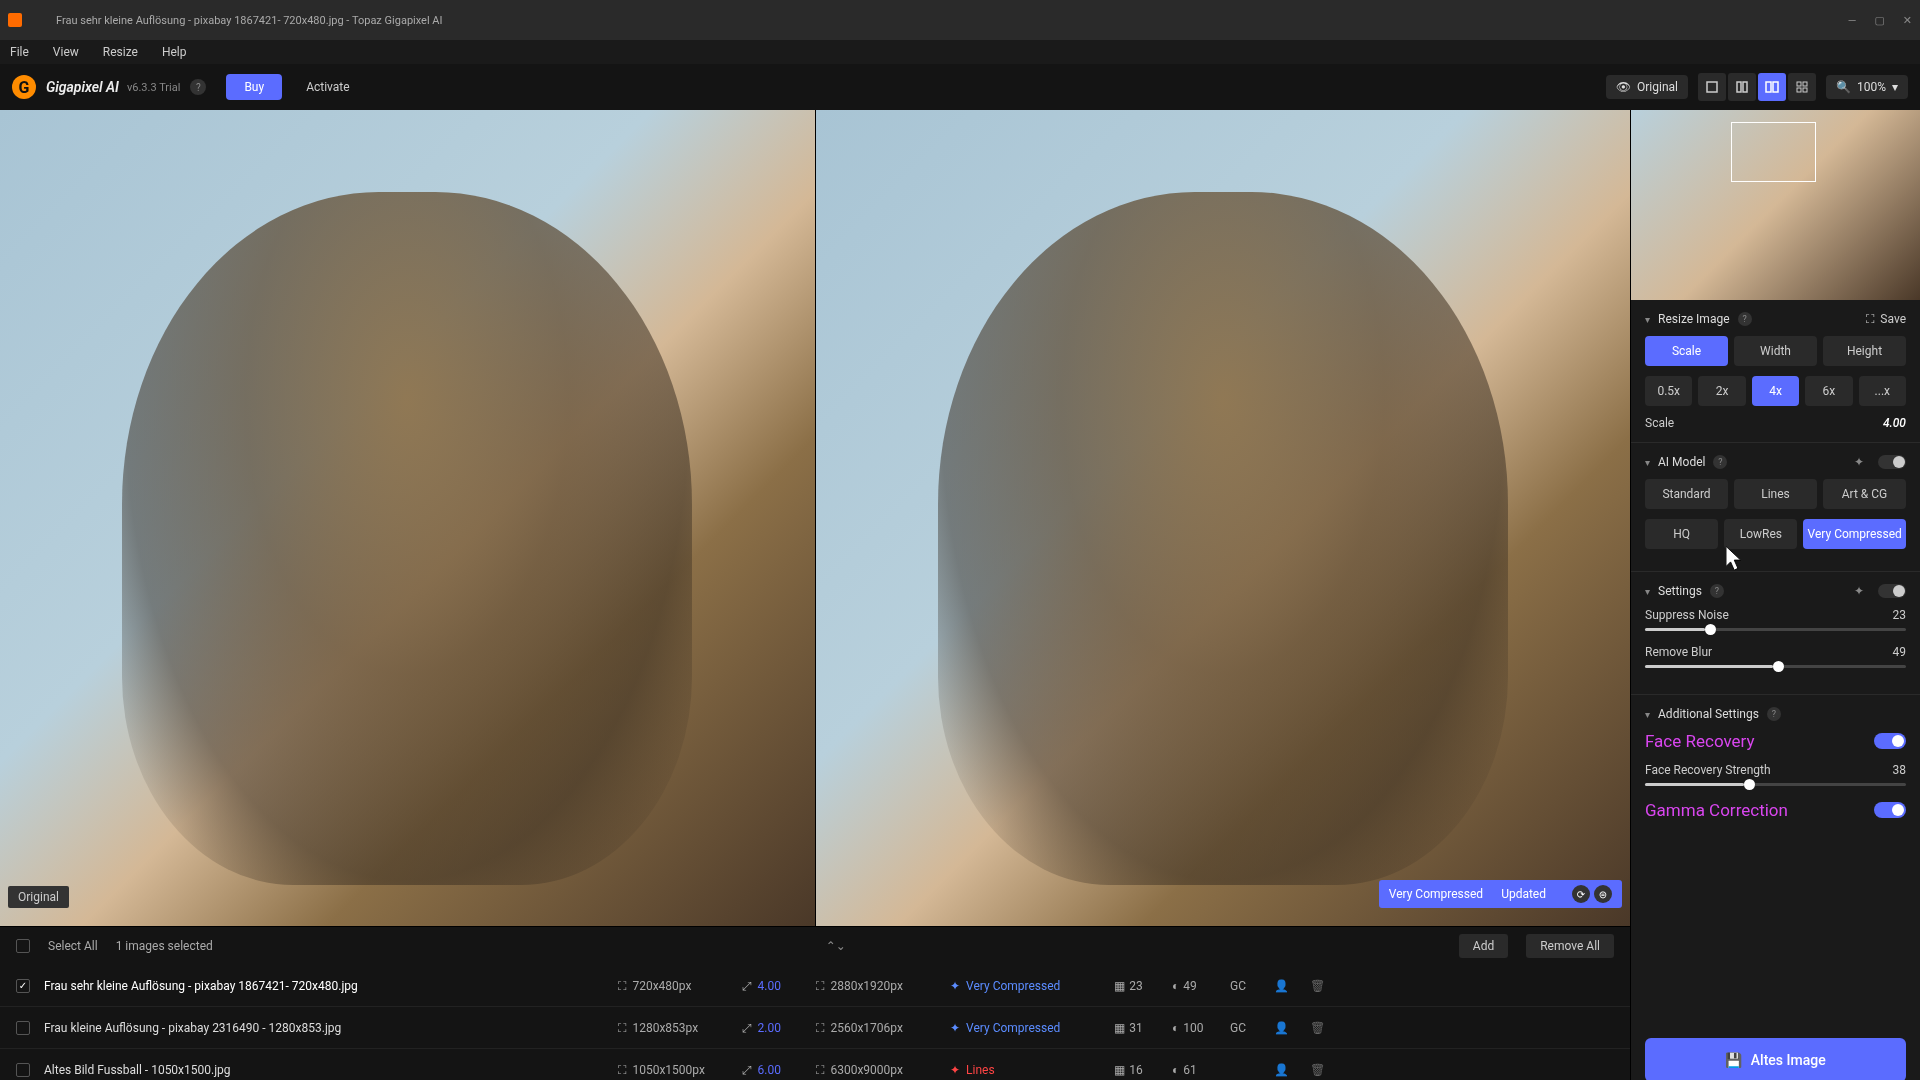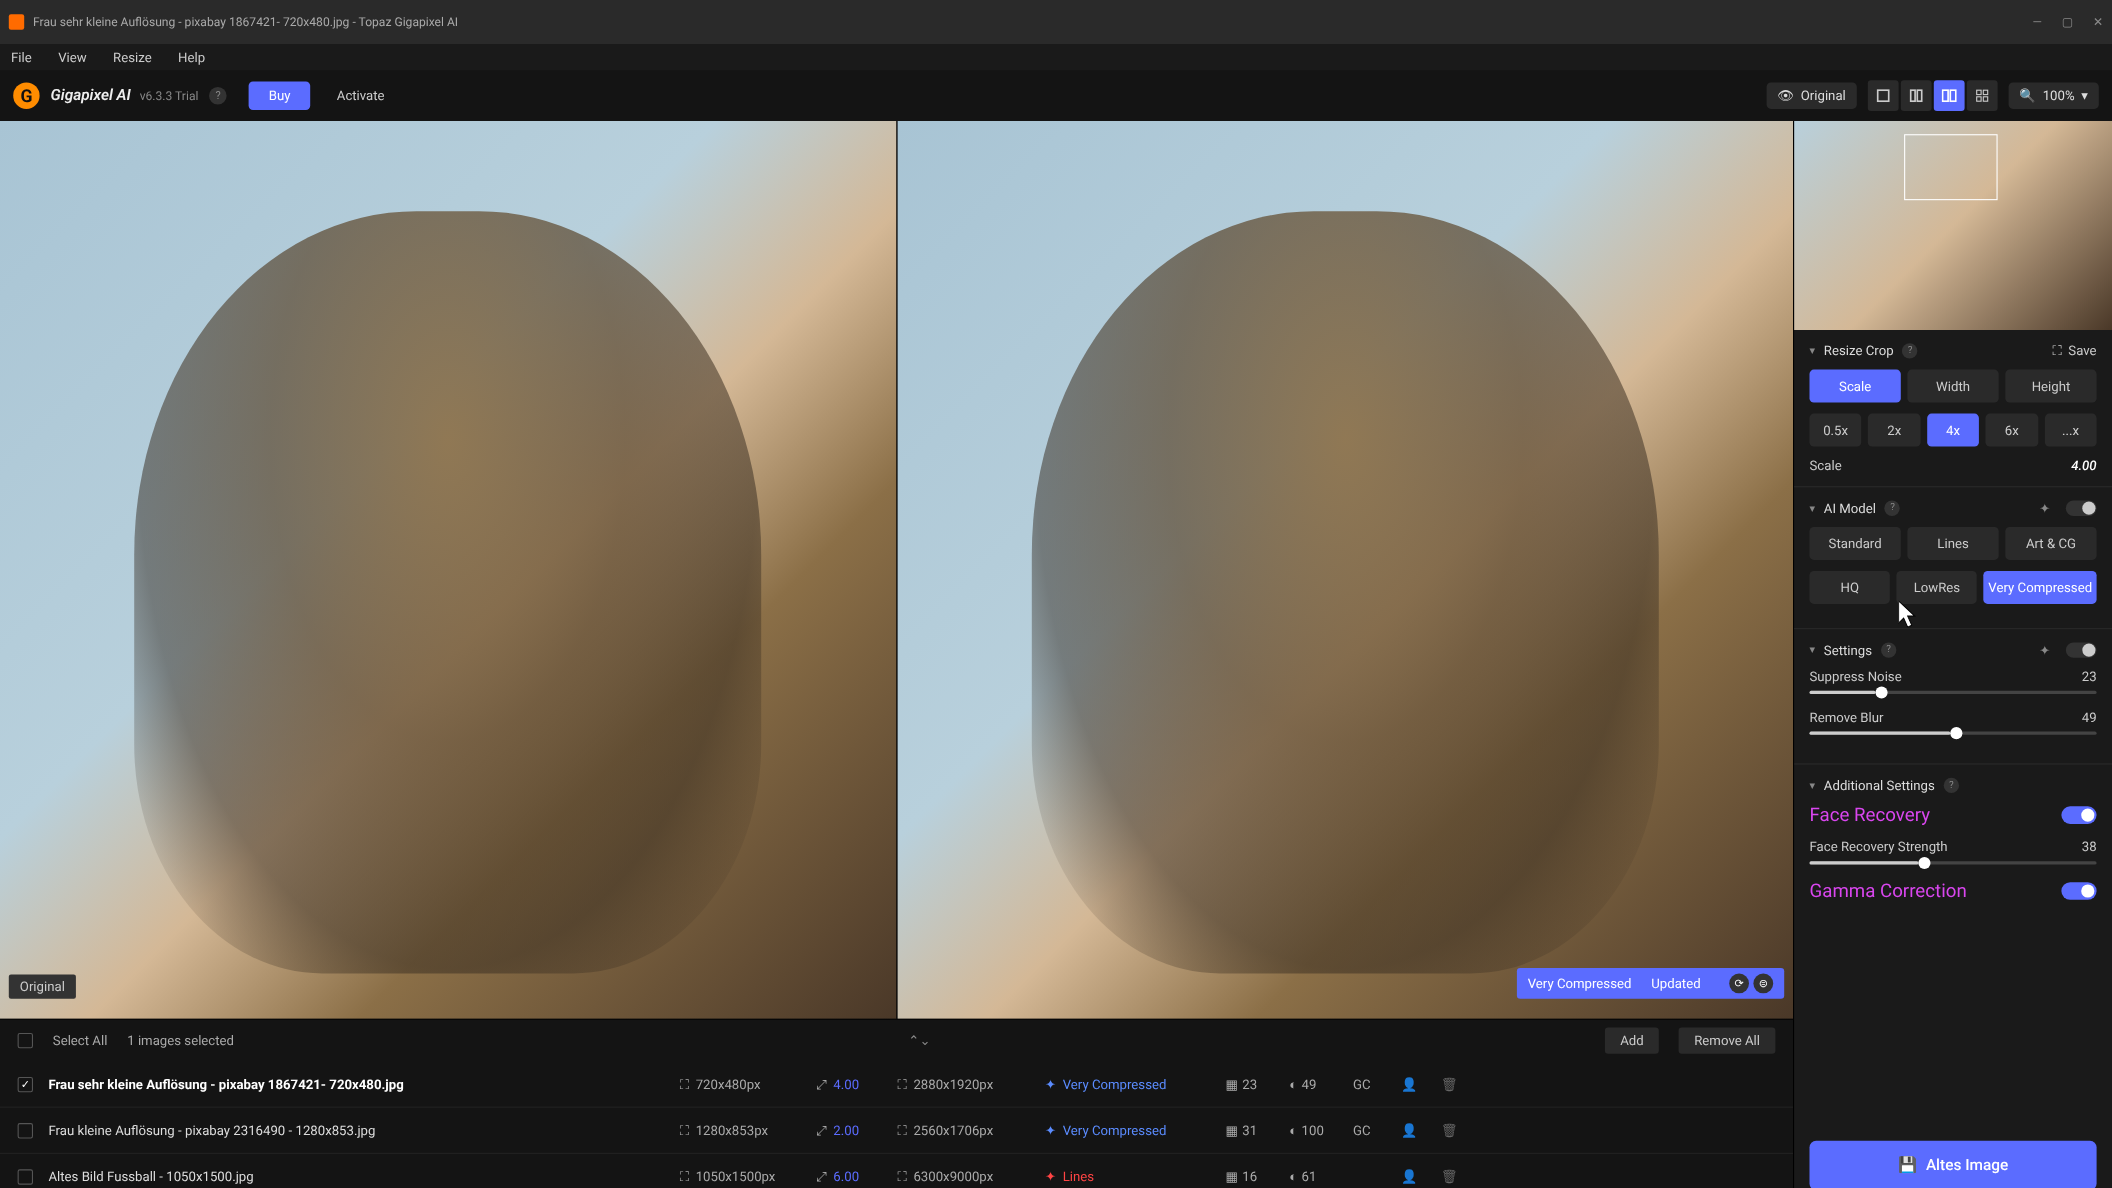--- a/index.html
+++ b/index.html
@@ -1,17 +1,17 @@
 <!DOCTYPE html>
 <html><head>
 <meta charset="utf-8">
 <style>
 * { margin: 0; padding: 0; box-sizing: border-box; font-family: -apple-system, BlinkMacSystemFont, 'Segoe UI', Roboto, sans-serif; }
 body { background: #1a1a1a; color: #ddd; overflow: hidden; width: 1920px; height: 1080px; position: relative; }
-.titlebar { height: 40px; background: #2a2a2a; display: flex; align-items: center; padding: 0 8px; font-size: 11px; color: #aaa; }
+.titlebar { height: 40px; background: #2a2a2a; display: flex; align-items: center; padding: 0 8px; font-size: 11px; color: #aaa; gap: 26px; }
 .titlebar .icon { width: 14px; height: 14px; background: #ff6b00; border-radius: 2px; margin-right: 8px; }
 .titlebar .title { flex: 1; }
 .titlebar .win-controls { display: flex; gap: 18px; }
 .titlebar .win-controls span { cursor: pointer; color: #888; }
 .menubar { height: 24px; background: #1a1a1a; display: flex; align-items: center; padding: 0 10px; gap: 24px; font-size: 12px; color: #ccc; }
 .menubar span { cursor: pointer; }
 .toolbar { height: 46px; background: #141414; display: flex; align-items: center; padding: 0 12px; }
 .logo { width: 24px; height: 24px; background: #ff8c00; border-radius: 50%; margin-right: 10px; display: flex; align-items: center; justify-content: center; font-weight: bold; color: #111; }
 .app-name { font-size: 14px; font-weight: 600; color: #eee; margin-right: 8px; font-style: italic; }
 .version { font-size: 11px; color: #888; margin-right: 10px; }
@@ -37,21 +37,21 @@
 .label-status .ctrl span { width: 18px; height: 18px; background: #333; border-radius: 50%; display: flex; align-items: center; justify-content: center; font-size: 10px; cursor: pointer;}
 .filestrip { height: 170px; background: #141414; border-top: 1px solid #000; }
 .fs-header { height: 38px; display: flex; align-items: center; padding: 0 16px; gap: 18px; font-size: 12px; color: #aaa; }
 .fs-header .checkbox { width: 14px; height: 14px; border: 1px solid #555; border-radius: 2px; cursor: pointer; }
 .fs-header .collapse { margin-left: auto; margin-right: auto; display: flex; gap: 2px; color: #888; cursor: pointer;}
 .fs-header .btn { padding: 5px 14px; font-size: 12px; color: #ccc; background: #2a2a2a; border-radius: 3px; cursor: pointer; }
 .fs-row { height: 42px; display: flex; align-items: center; padding: 0 16px; gap: 14px; font-size: 12px; color: #aaa; border-bottom: 1px solid #222; }
 .fs-row .check { width: 14px; height: 14px; border: 1px solid #555; border-radius: 2px; cursor: pointer; display: flex; align-items: center; justify-content: center; font-size: 10px;}
 .fs-row .check.on { color: #fff; }
 .fs-row .name { flex: 0 0 560px; color: #ddd; }
-.fs-row.sel .name { color: #fff; font-weight: 700; }
+.fs-row.sel .name { color: #fff; font-weight: 400; }
 .fs-row .dim { flex: 0 0 110px; display: flex; gap: 6px; align-items: center;}
 .fs-row .scale { flex: 0 0 60px; display: flex; gap: 6px; align-items: center;}
 .fs-row .scale .v { color: #5b6cff; }
 .fs-row .outdim { flex: 0 0 120px; display: flex; gap: 6px; align-items: center;}
 .fs-row .model { flex: 0 0 150px; display: flex; gap: 6px; align-items: center;}
 .fs-row .model.vc { color: #5b8cff; }
 .fs-row .model.lines { color: #ff4444; }
 .fs-row .param { flex: 0 0 44px; display: flex; gap: 4px; align-items: center;}
 .fs-row .gc { flex: 0 0 30px; }
 .fs-row .face { flex: 0 0 22px; }
@@ -233,21 +233,21 @@
   </div>
 
   <div class="sidebar">
     <div class="thumb">
       <div class="box"></div>
     </div>
 
     <div class="panel">
       <div class="header">
         <span class="chev">▾</span>
-        <span>Resize Crop</span>
+        <span>Resize Image</span>
         <span class="q">?</span>
         <span class="crop">
           <span>⛶</span>
           <span>Save</span>
         </span>
       </div>
       <div class="btn-row">
         <div class="pill active">Scale</div>
         <div class="pill">Width</div>
         <div class="pill">Height</div>

